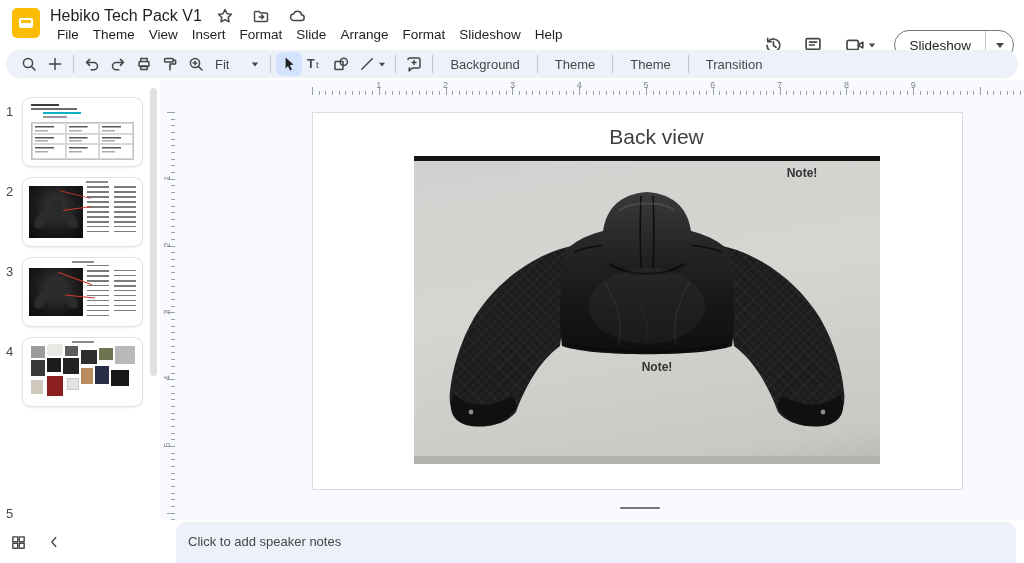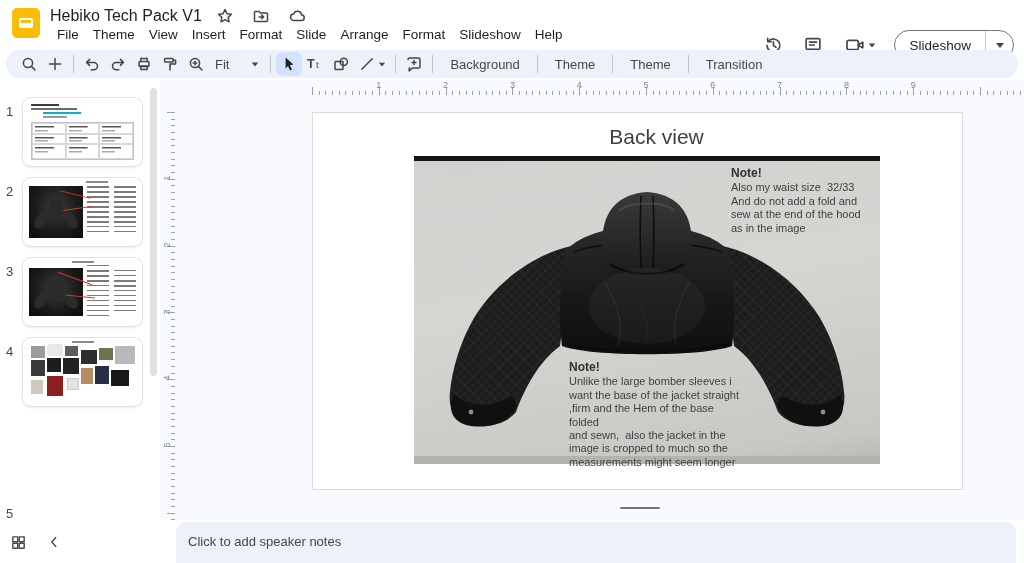--- a/index.html
+++ b/index.html
@@ -70,21 +70,21 @@
     background:repeating-linear-gradient(to bottom,#9aa0a6 0 1px, transparent 1px 66.8px); }
   .vruler .num { position:absolute; left:1px; width:12px; text-align:center; font-size:9px; color:#80868b; transform:rotate(-90deg); }
 
   .slide-page { position:absolute; left:152px; top:32px; width:651px; height:378px; background:#fff; border:1px solid #d9dcdf; }
   .slide-title { position:absolute; left:0; right:0; top:12px; text-align:center; font-size:21px; color:#3c4043; padding-left:38px; }
   .img-block { position:absolute; left:101px; top:43px; width:466px; height:308px;
     background:linear-gradient(170deg,#d2d1cf 0%,#d7d5d2 45%,#cac8c5 90%,#bab8b5 100%); }
   .img-block .topbarline { position:absolute; left:0; top:0; right:0; height:5px; background:#151515; }
   .img-block svg.jacket { position:absolute; left:0; top:0; }
   .note { position:absolute; color:#3f3f3f; font-size:11px; line-height:13.4px; }
-  .note b { font-size:12px; color:#333; display:block; margin-bottom:1px; }
+  .note b { font-size:12px; color:#333; display:block; margin-bottom:1px;text-align:center; }
   .note .body { white-space:pre-wrap; }
   .notes-handle { position:absolute; left:460px; top:427px; width:40px; height:2px; background:#747775; border-radius:2px; cursor:row-resize; }
 
   
   .bottombar { position:absolute; left:0; right:0; bottom:0; height:43px; background:#fff; }
   .notes-box { position:absolute; left:176px; right:8px; top:2px; height:50px; background:#edf2fa; border-radius:10px; cursor:text; }
   .notes-box span { position:absolute; left:12px; top:12px; font-size:13px; color:#444746; }
   .corner-btn { position:absolute; top:10px; width:24px; height:24px; display:flex; align-items:center; justify-content:center; cursor:pointer; border-radius:50%; }
 </style>
 </head>
@@ -391,33 +391,23 @@
           <path d="M196,108 C214,121 252,121 270,108" stroke="#0a0a0a" stroke-width="2" fill="none"></path>
           <path d="M205,55 C215,45 251,45 261,55" stroke="#5c5c5c" stroke-width="2" opacity="0.5" fill="none"></path>
           <ellipse cx="233" cy="150" rx="58" ry="38" fill="#ffffff" opacity="0.04"></ellipse>
 
           <rect x="0" y="300" width="466" height="8" fill="#b4b2af"></rect>
         </svg>
         <div class="topbarline"></div>
 
         <div class="note" style="left:317px; top:11px; width:142px">
           <b>Note!</b>
-          <span class="body">Also my waist size  32/33
-And do not add a fold and
-sew at the end of the hood
-as in the image</span>
         </div>
         <div class="note" style="left:155px; top:205px; width:176px">
           <b>Note!</b>
-          <span class="body">Unlike the large bomber sleeves i
-want the base of the jacket straight
-,firm and the Hem of the base folded
-and sewn,  also the jacket in the
-image is cropped to much so the
-measurements might seem longer</span>
         </div>
       </div>
     </div>
 
     <div class="notes-handle"></div>
   </div>
 
   <div class="bottombar">
     <span class="corner-btn" style="left:6px">
       <svg class="ic" width="17" height="17" viewBox="0 0 18 18">

